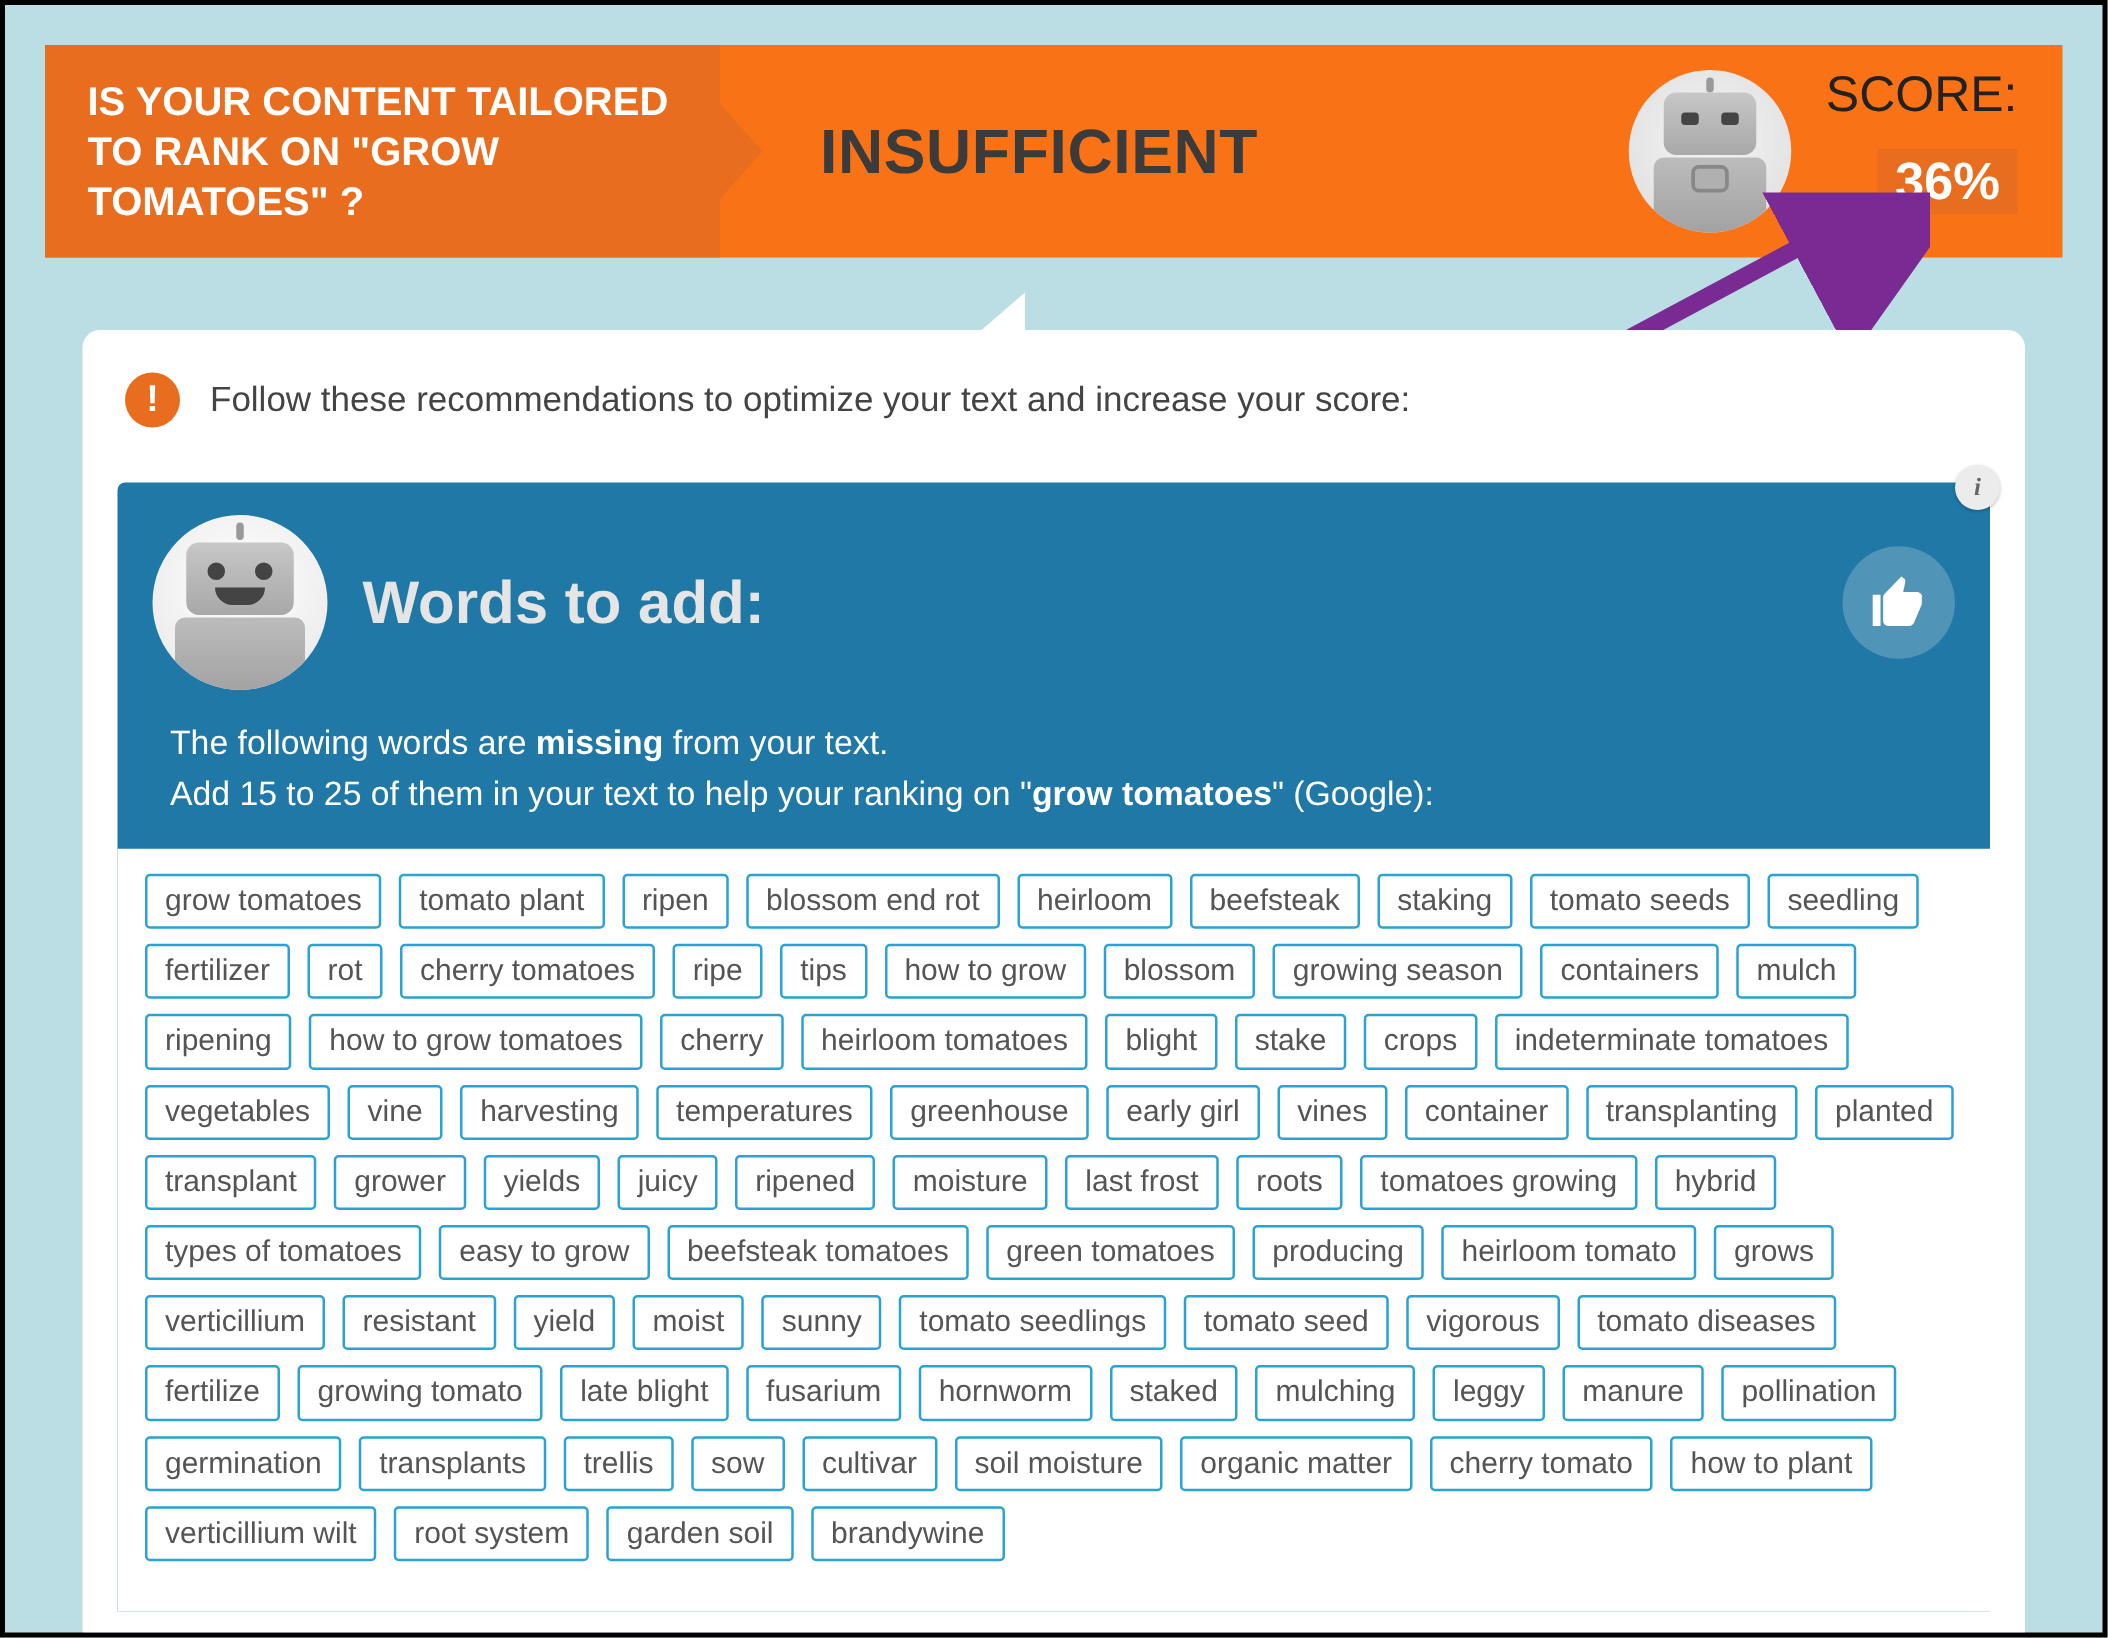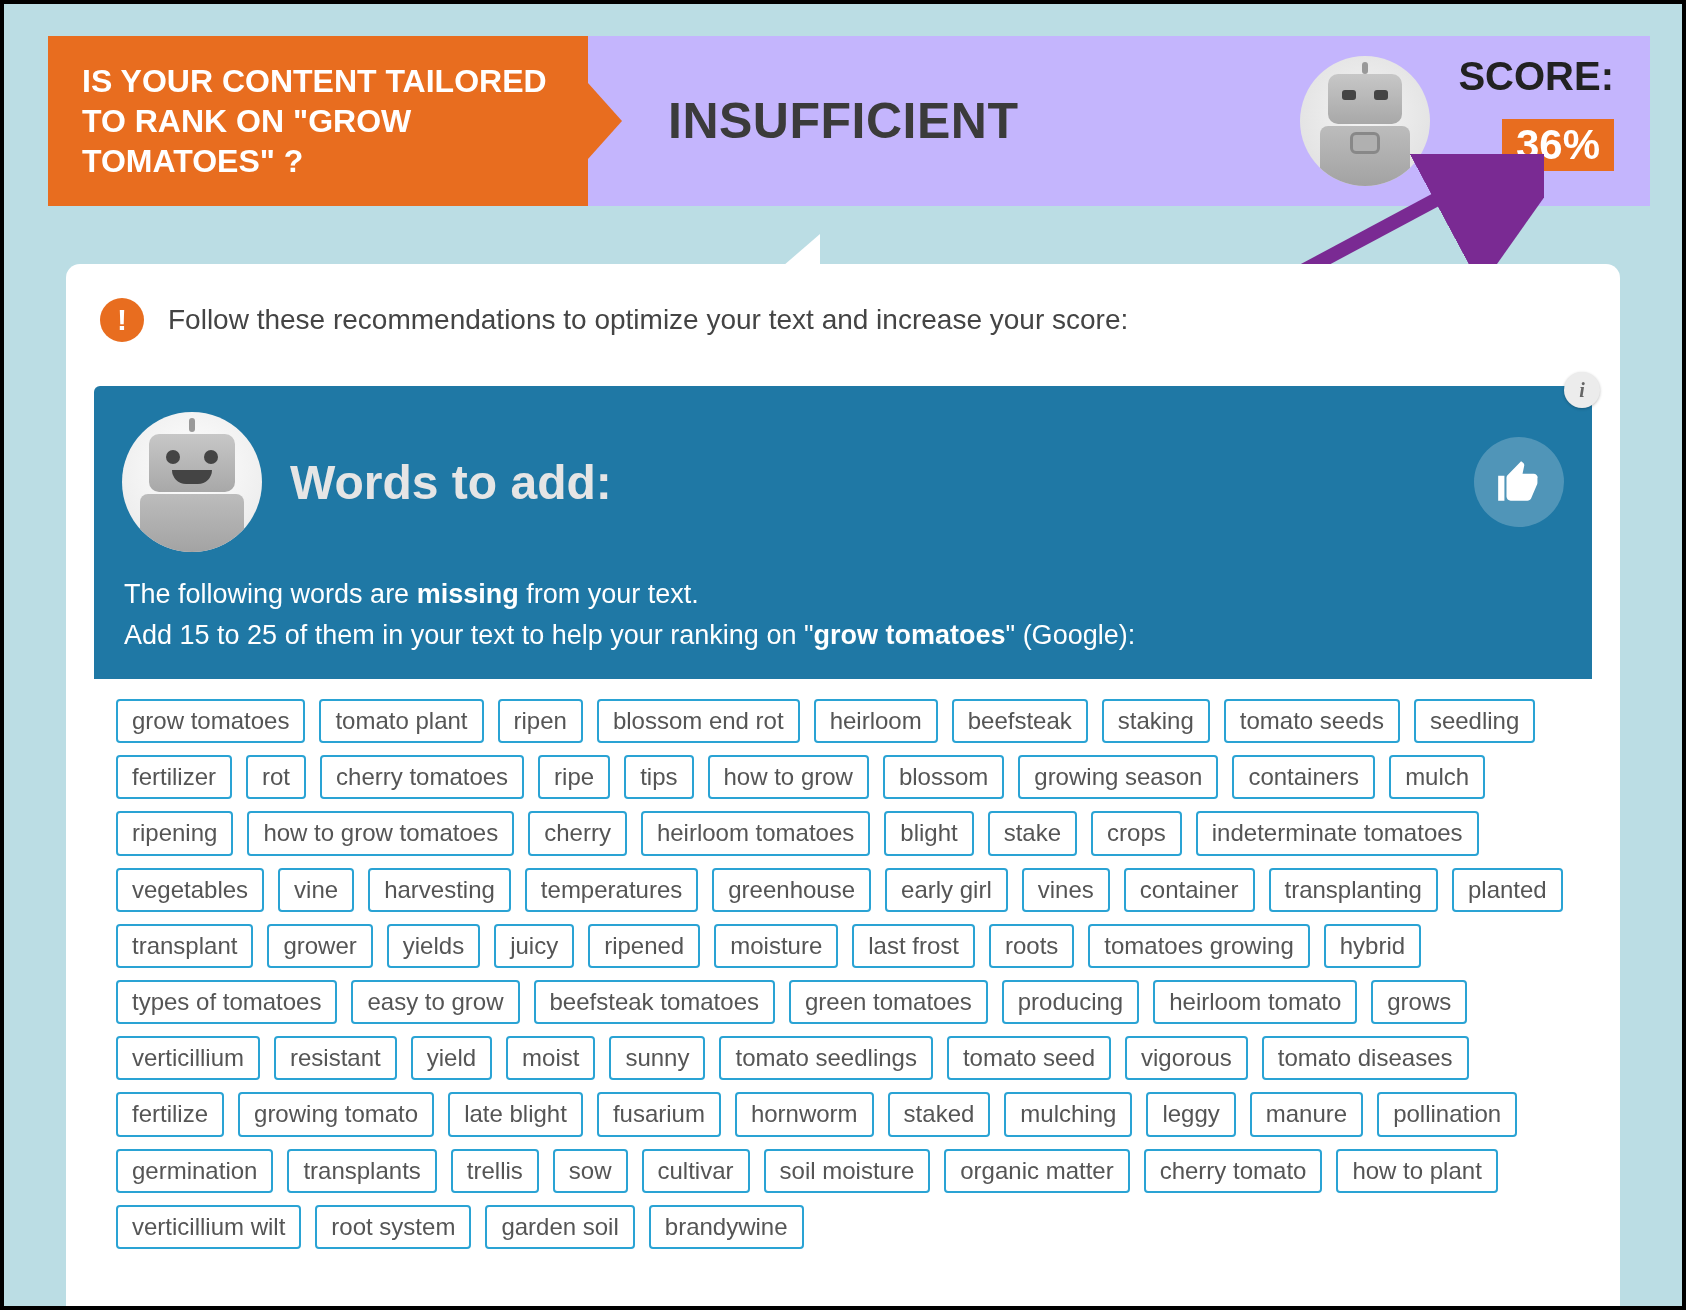--- a/index.html
+++ b/index.html
@@ -16,24 +16,24 @@
     height: 1310px;
     background: #bbdde4;
     border: 4px solid #000;
     position: relative;
     overflow: hidden;
   }
   
   .banner {
     position: absolute;
     top: 32px;
-    left: 44px;
+    left: 32px;
     right: 32px;
     height: 170px;
-    background: #c4b5fd;
+    background: #f97316;
     display: flex;
     align-items: stretch;
   }
   .banner-orange {
     background: #e86d1f;
     color: #fff;
     font-weight: 800;
     font-size: 32px;
     line-height: 1.25;
     padding: 28px 34px;
@@ -70,21 +70,21 @@
     align-self: center;
     margin-right: 28px;
     position: relative;
     overflow: hidden;
   }
   .banner-score {
     padding: 18px 36px 0 0;
     text-align: right;
   }
   .banner-score .label {
-    font-weight: 700;
+    font-weight: 400;
     font-size: 40px;
     color: #222;
   }
   .banner-score .value {
     display: inline-block;
     background: #e86d1f;
     color: #fff;
     font-weight: 800;
     font-size: 42px;
     padding: 2px 14px;
@@ -198,21 +198,21 @@
     display: flex;
     align-items: center;
     justify-content: center;
     color: #fff;
     flex-shrink: 0;
   }
   .panel-desc {
     color: #fff;
     font-size: 27px;
     line-height: 1.5;
-    padding: 12px 30px 24px 30px;
+    padding: 12px 30px 24px 42px;
   }
   .panel-desc b { font-weight: 800; }
 
   .tag-area {
     background: #fff;
     padding: 20px 22px 40px 22px;
     display: flex;
     flex-wrap: wrap;
     gap: 12px 14px;
   }

